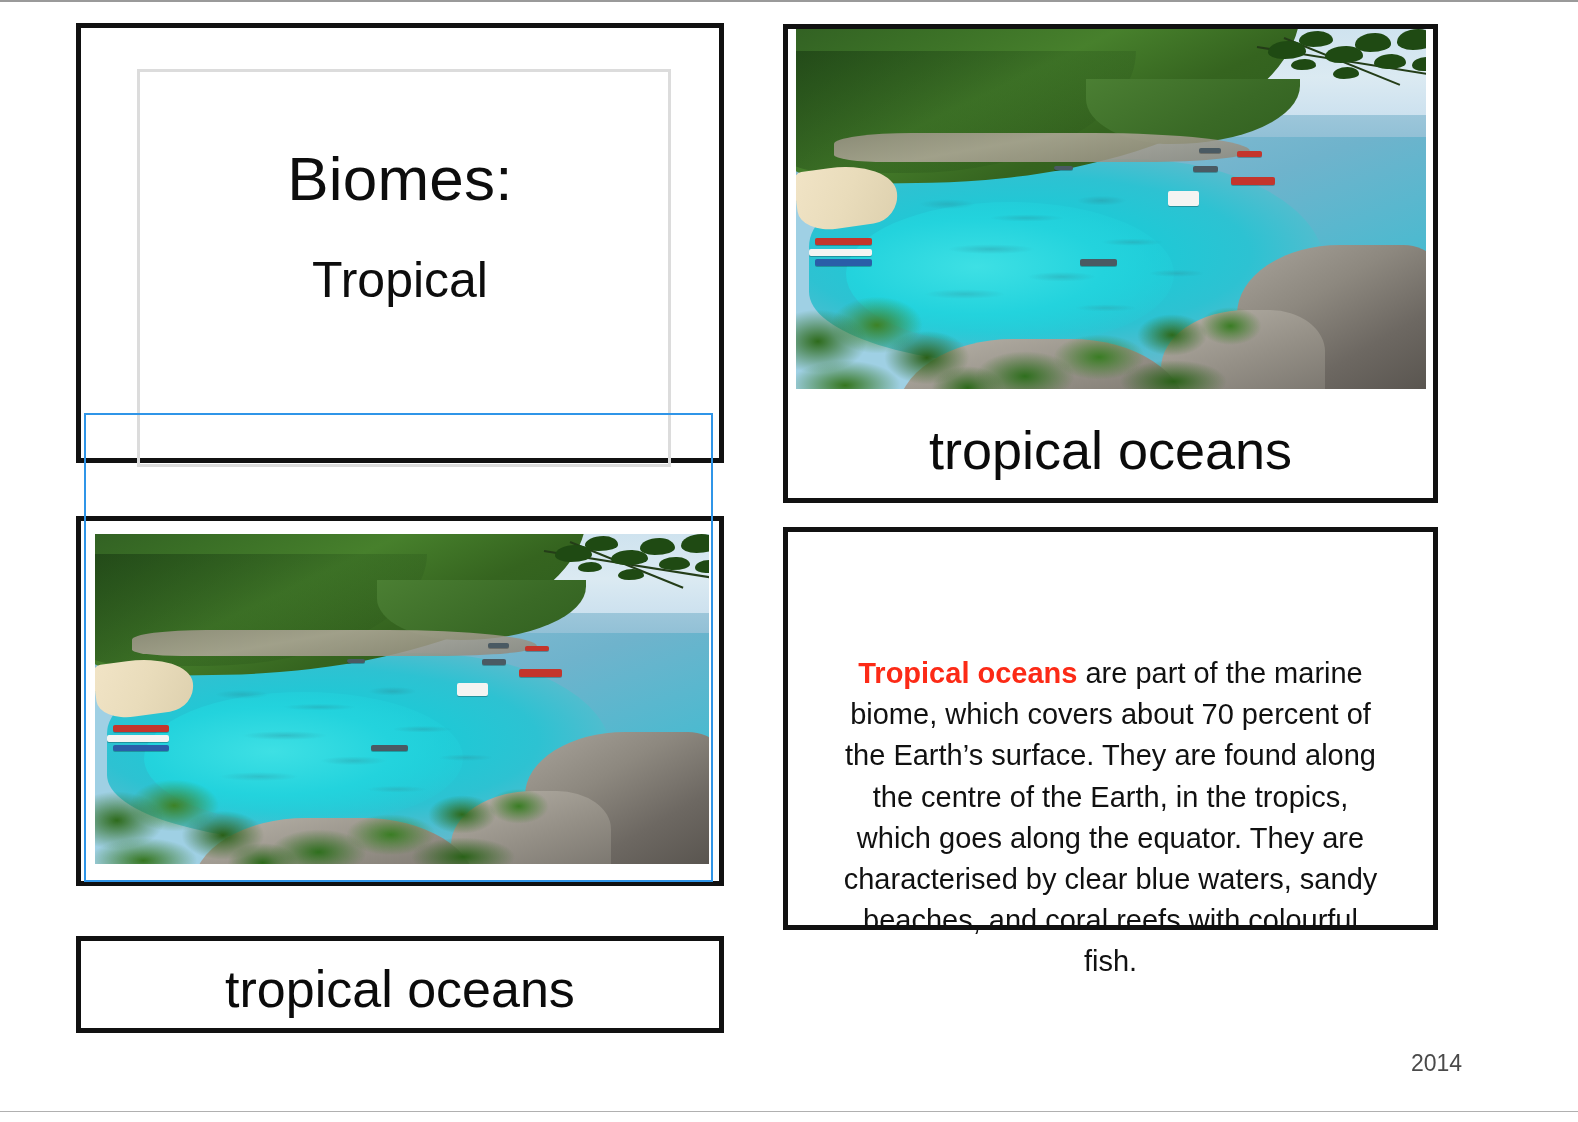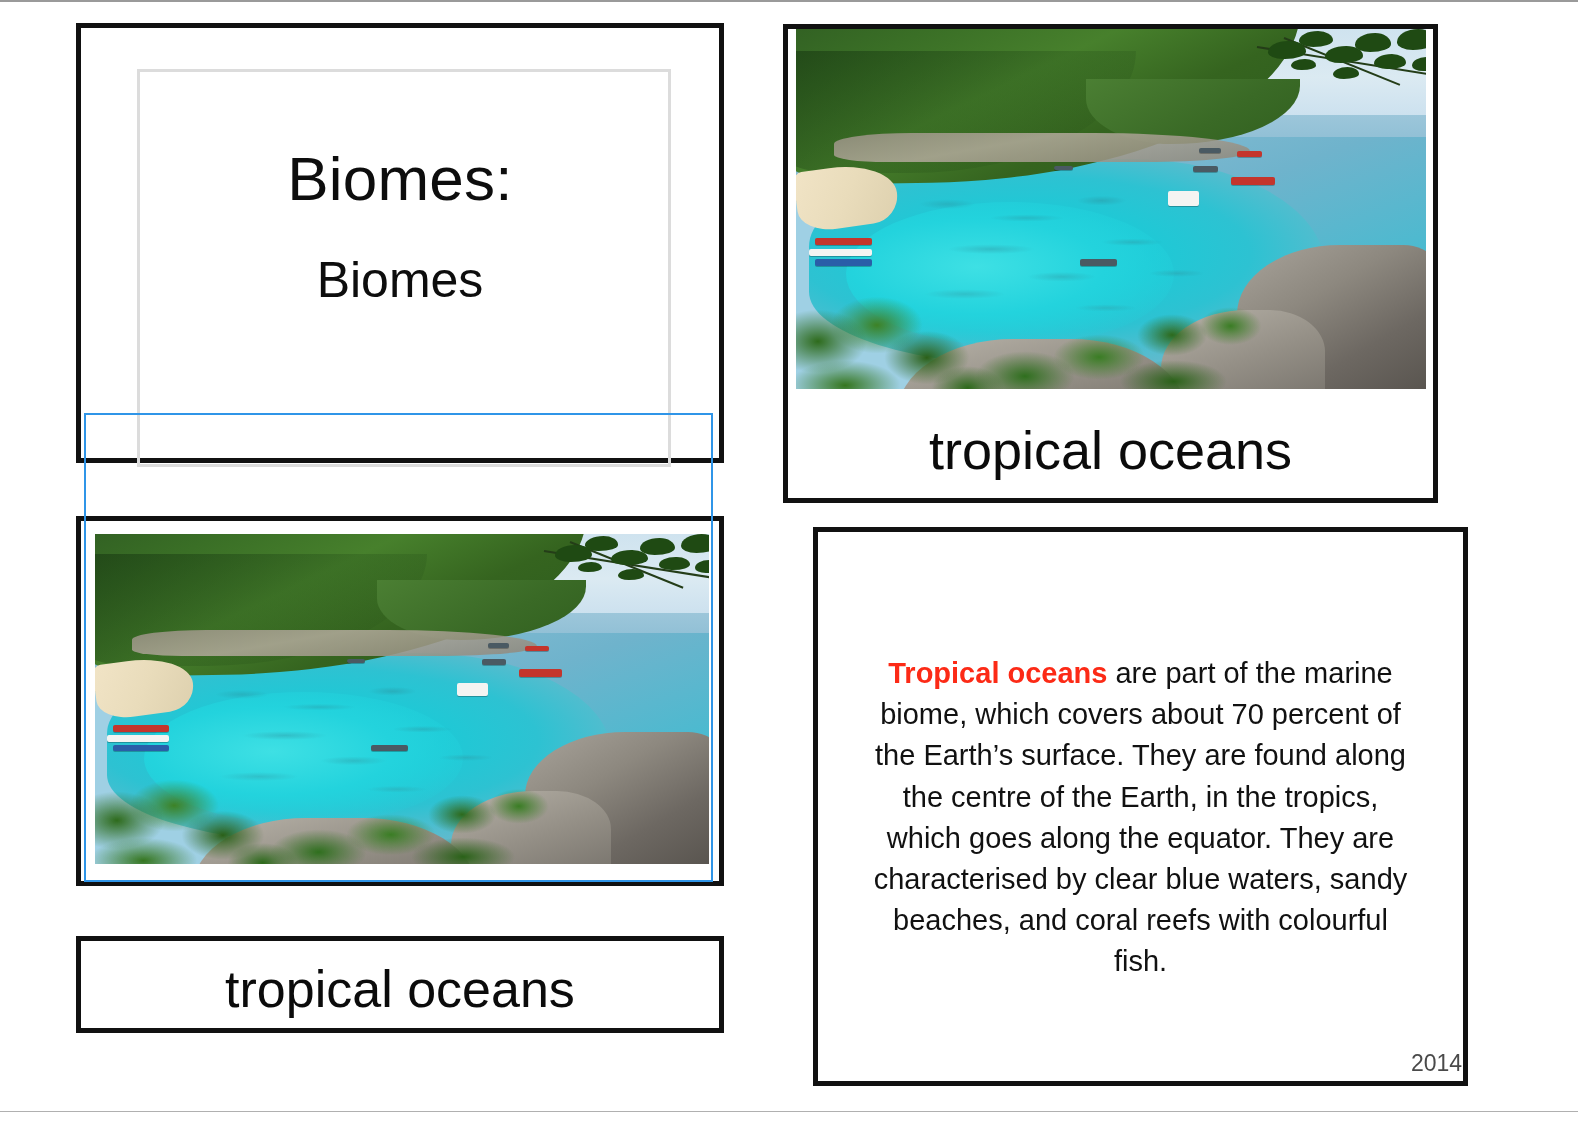--- a/index.html
+++ b/index.html
@@ -93,21 +93,21 @@
     position: absolute;
     left: 0; right: 0;
     top: 18px;
     text-align: center;
     font-size: 52px;
     color: #0b0b0b;
     font-family: "Liberation Sans", sans-serif;
   }
 
   
-  #text-panel { left: 813px; top: 527px; width: 655px; height: 559px; }
+  #text-panel { left: 783px; top: 527px; width: 655px; height: 403px; }
   .body-text {
     position: absolute;
     left: 46px;
     right: 46px;
     top: 92px;
     text-align: center;
     font-size: 29px;
     line-height: 1.42;
     color: #111111;
     font-family: "Liberation Sans", sans-serif;
@@ -287,21 +287,21 @@
 </head>
 <body>
 
 <div class="page-rule top"></div>
 <div class="page-rule bottom"></div>
 
 <div class="panel" id="title-panel">
   <div class="title-inner-frame"></div>
   <div class="title-text-wrap">
     <div class="title-main">Biomes:</div>
-    <div class="title-sub">Biomes</div>
+    <div class="title-sub">Tropical</div>
   </div>
 </div>
 
 <div class="panel" id="photo-panel-left">
   <div class="photo">
     <div class="sky"></div>
     <div class="horizon-sea"></div>
     <div class="deep-water"></div>
     <div class="lagoon"></div>
     <div class="lagoon-shallow"></div>

